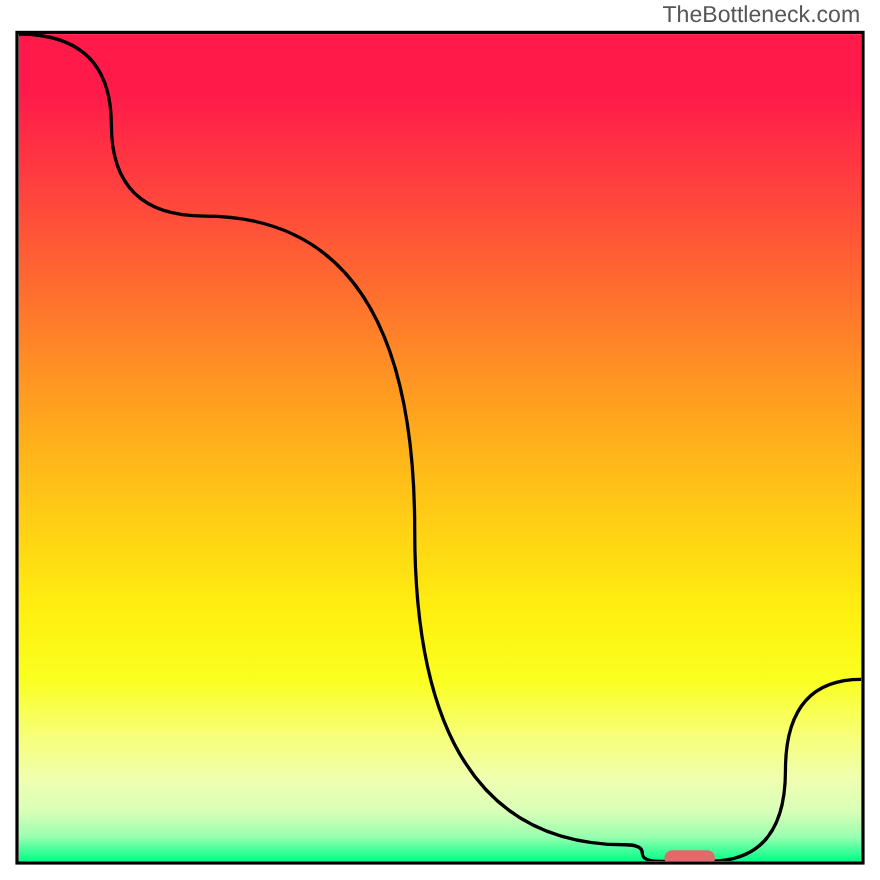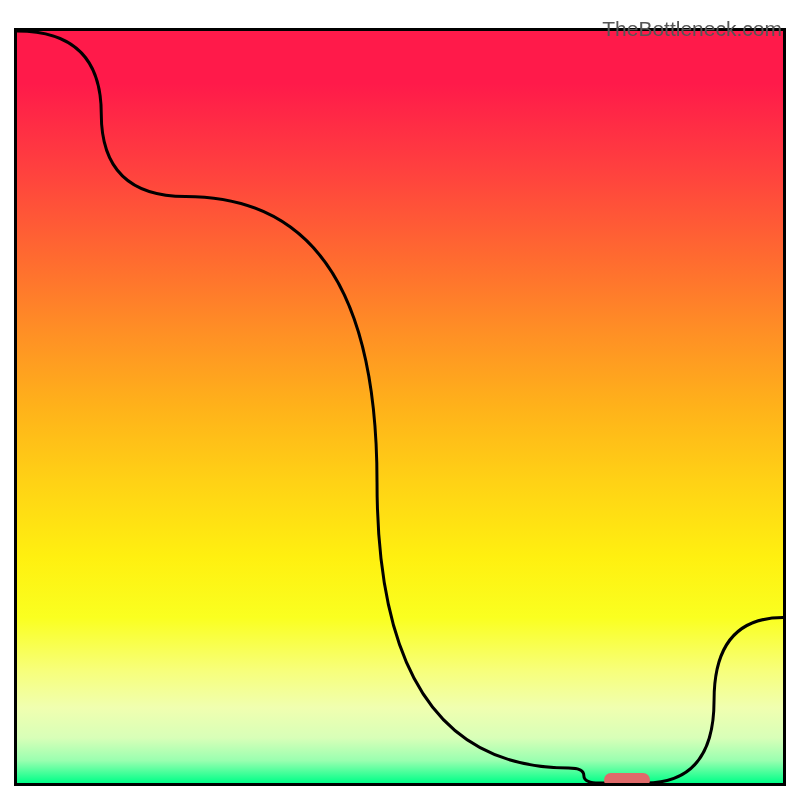--- a/index.html
+++ b/index.html
@@ -1,19 +1,19 @@
 <!DOCTYPE html>
 <html><head>
 <meta charset="utf-8">
 <style>
   * { margin: 0; padding: 0; box-sizing: border-box; }
   body { width: 800px; height: 800px; position: relative; font-family: Arial, sans-serif; }
   .watermark {
     position: absolute;
-    top: 17px;
+    top: 2px;
     right: 18px;
     font-size: 21px;
     font-weight: 500;
     color: #555;
     z-index: 10;
   }
   .plot-frame {
     position: absolute;
     left: 14px;
     top: 28px;

